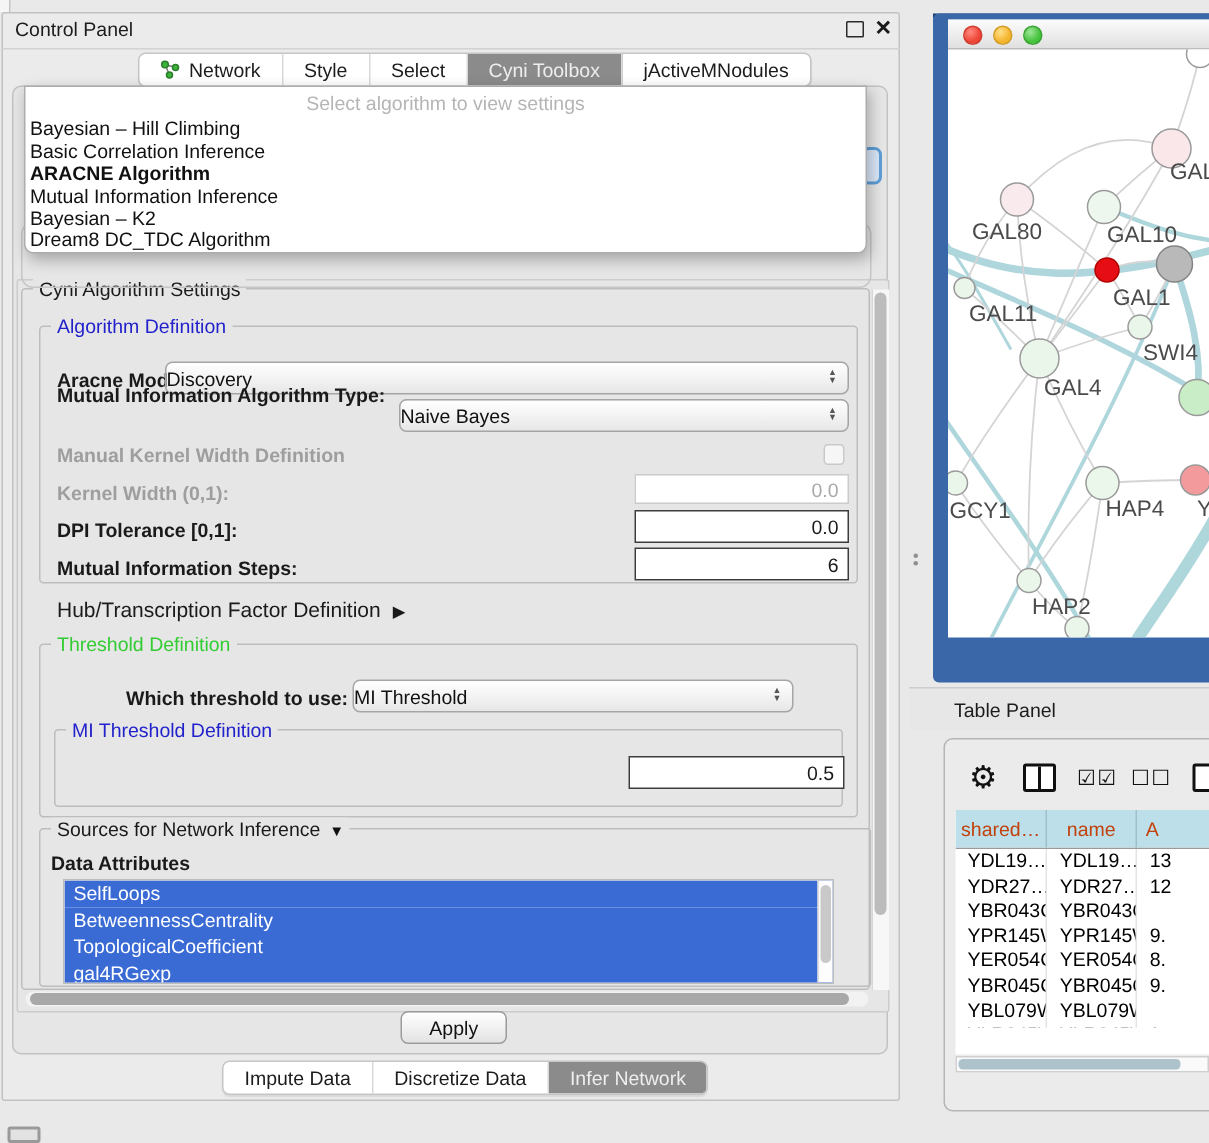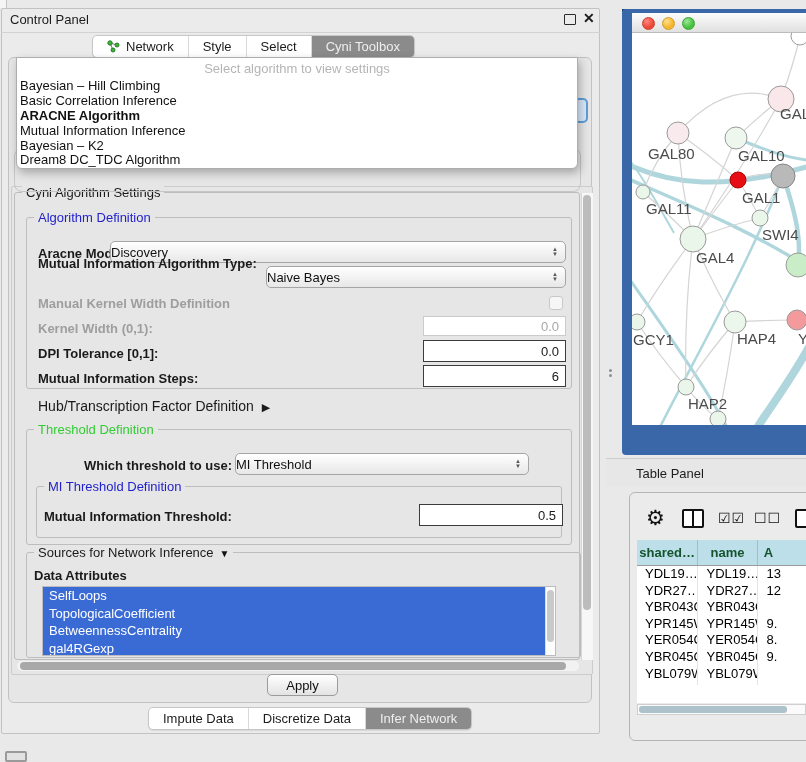--- a/index.html
+++ b/index.html
@@ -111,21 +111,21 @@
   .gear-icon { left:646px; top:506px; font-size:21px; color:#111111; }
   .col-icon { left:682px; top:509px; width:22px; height:19px; border:2px solid #111; border-radius:2px; background:#fff; }
   .col-icon i { position:absolute; left:8px; top:0; width:2px; height:15px; background:#111; }
   .check-icon { left:718px; top:510px; font-size:14px; color:#111; letter-spacing:1px; }
   .uncheck-icon { left:754px; top:510px; font-size:14px; color:#111; letter-spacing:1px; }
   .partial-icon { left:795px; top:509px; width:18px; height:19px; border:2px solid #111; border-radius:2px; background:#fff; }
 
   .tbl { left:637px; top:540px; width:169px; height:163px; background:#ffffff; overflow:hidden; }
   .tbl-head { display:flex; height:26px; border-bottom:1px solid #9a9a9a; }
   .th { background:#bcdfe9; border-right:1px solid #9fbfca; font-size:13px; display:flex;
-        align-items:center; justify-content:center; font-weight:bold; color:#14532d; overflow:hidden; }
+        align-items:center; justify-content:center; font-weight:normal; color:#c2410c; overflow:hidden; }
   .tbl-body { height:119px; overflow:hidden; }
   .tr { display:flex; height:16.6px; line-height:16.6px; }
   .td { font-size:13px; padding-left:8px; color:#000; border-right:1px solid #e4e4e4; overflow:hidden; white-space:nowrap; }
   .c1 { width:78px; } .c2 { width:76px; } .c3 { width:60px; border-right:none; }
   .tp-hscroll { left:637px; top:704px; width:169px; height:11px; background:#fafafa; border:1px solid #cfcfcf; }
   .tp-hthumb { left:639px; top:706px; width:148px; height:7px; background:#aec2cb; border-radius:3px; }
 
   .bl-icon { left:5px; top:751px; width:22px; height:11px; border:2px solid #9a9a9a; background:#e2e2e2; border-radius:2px; }
   .corner { left:0; top:0; width:7px; height:8px; background:#f5f5f5; border-right:1px solid #c4c4c4; }
 </style>
@@ -160,20 +160,23 @@
       </div>
       <div class="tab">
         <span>Style</span>
       </div>
       <div class="tab">
         <span>Select</span>
       </div>
       <div class="tab selected">
         <span>Cyni Toolbox</span>
       </div>
+      <div class="tab">
+        <span>jActiveMNodules</span>
+      </div>
     </div>
 
   <div class="abs hidden-group"></div>
   <div class="abs blue-fragment"></div>
 
   <div class="group" style="left:14px; top:192px; width:566px; height:468px;">
     <span class="legend">Cyni Algorithm Settings</span>
   </div>
 
   <div class="group" style="left:26px; top:217px; width:546px; height:172px;">
@@ -215,32 +218,31 @@
   <div class="combo" style="left:235px; top:453px; width:294px; height:22px;">
     <span>MI Threshold</span>
     <span class="spin">
         <span>▲</span>
         <span>▼</span>
       </span>
   </div>
   <div class="group" style="left:36px; top:486px; width:526px; height:52px;">
     <span class="legend blue">MI Threshold Definition</span>
   </div>
-  <div class="flabel" style="left:44px; top:509px;">Mutual Information Threshold:</div>
   <div class="tfield" style="left:419px; top:504px; width:144px; height:22px;">0.5</div>
 
   <div class="group" style="left:26px; top:552px; width:555px; height:106px;">
     <span class="legend"><span>Sources for Network Inference</span><span class="src-arrow">▼</span></span>
   </div>
   <div class="flabel" style="left:34px; top:568px;">Data Attributes</div>
   <div class="abs attr-list" id="attr-list">
 
   <div class="attr-item" style="background: rgb(58, 107, 213);">SelfLoops</div>
+      <div class="attr-item" style="background: rgb(58, 107, 213);">BetweennessCentrality</div>
       <div class="attr-item" style="background: rgb(58, 107, 213);">TopologicalCoefficient</div>
-      <div class="attr-item" style="background: rgb(58, 107, 213);">BetweennessCentrality</div>
       <div class="attr-item" style="background: rgb(58, 107, 213);">gal4RGexp</div>
       <div class="attr-scroll">
         <div class="attr-thumb"></div>
       </div>
     </div>
 
   <div class="abs vscroll"></div>
   <div class="abs vthumb"></div>
   <div class="abs hscroll"></div>
   <div class="abs hthumb"></div>

